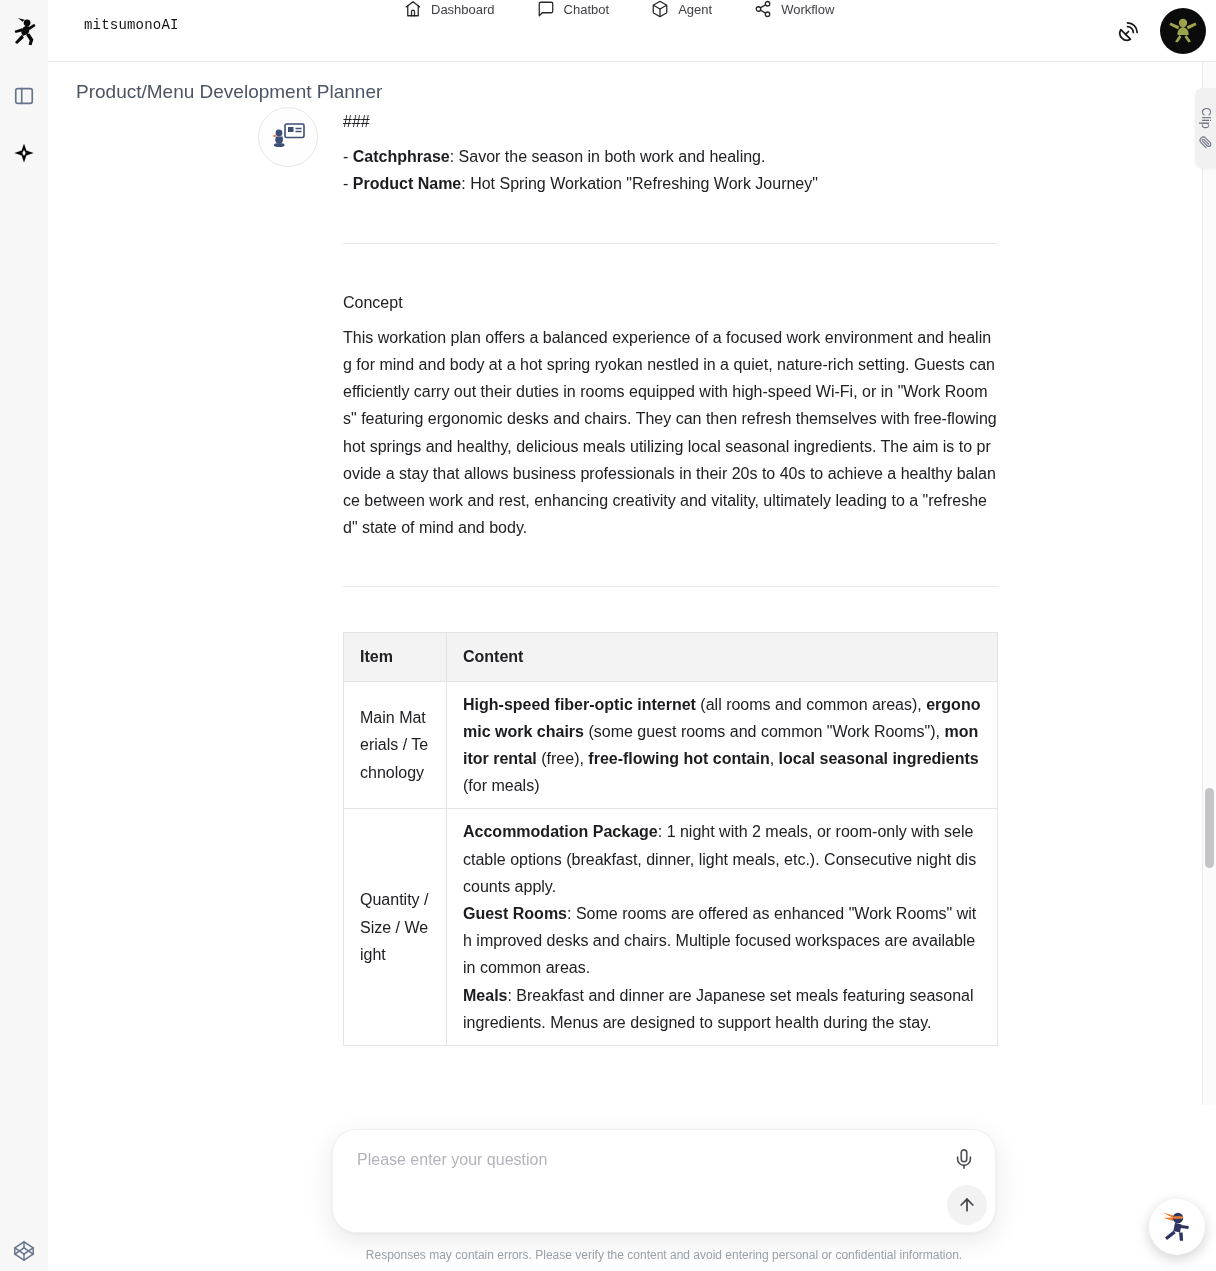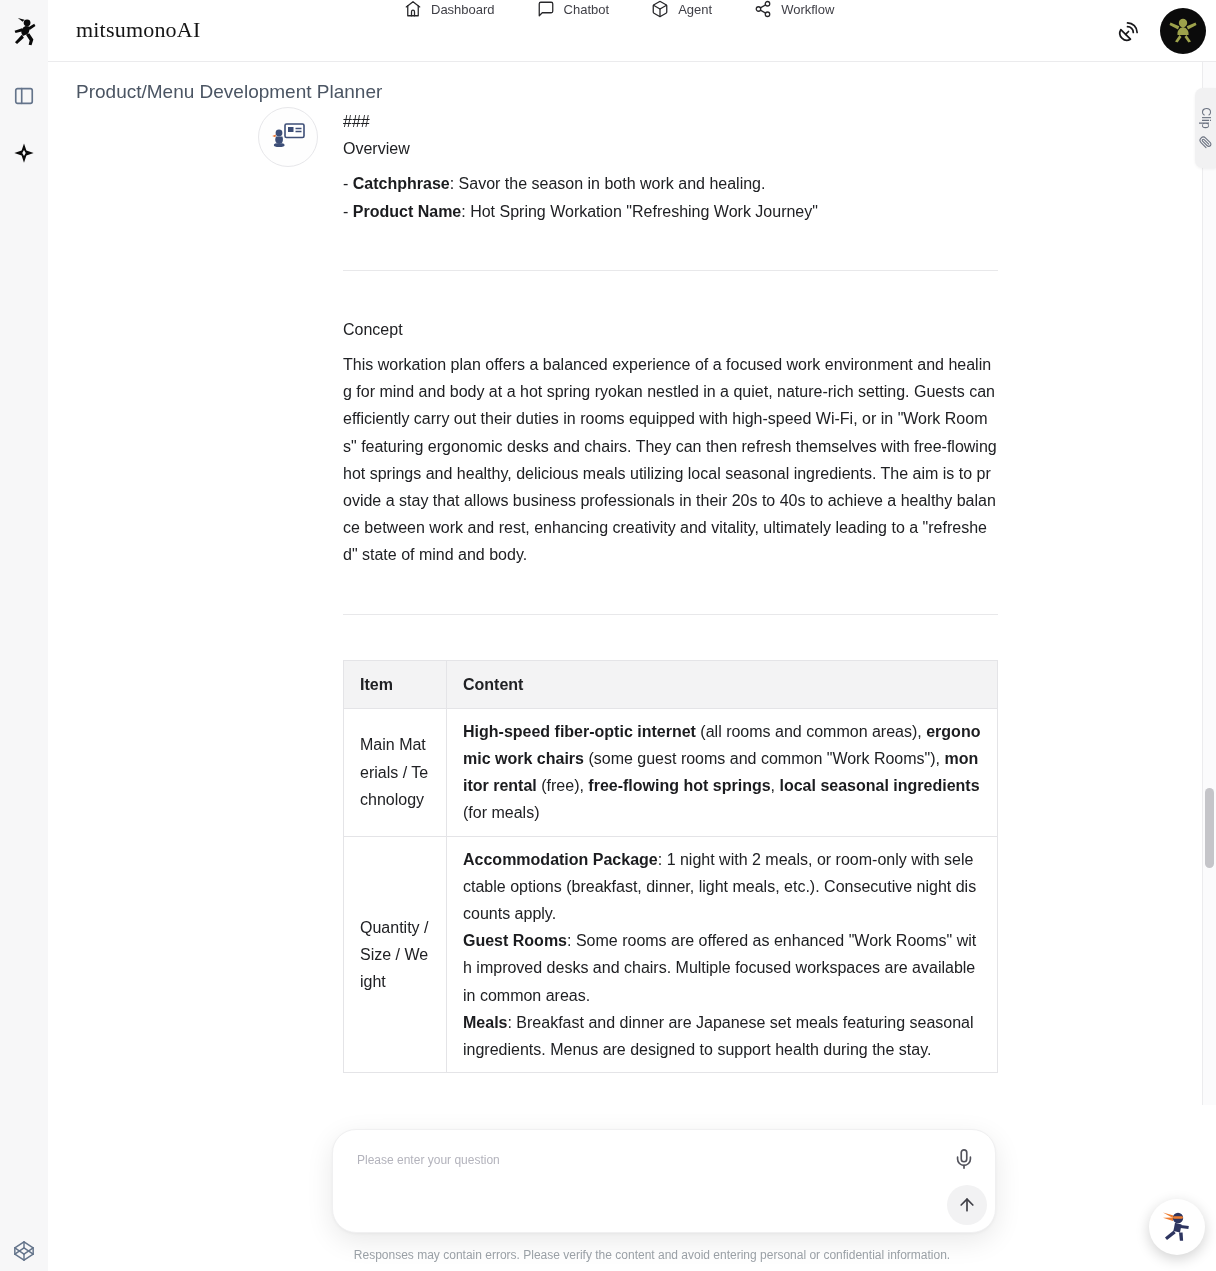--- a/index.html
+++ b/index.html
@@ -7,21 +7,21 @@
   .root { position:relative; width:1216px; height:1271px; overflow:hidden; background:#fff; }
 
   
   .sidebar { position:absolute; left:0; top:0; width:48px; height:100%; background:#f7f7f8; z-index:30; }
   .logo-mark { position:absolute; left:0; top:14px; width:48px; height:36px; display:flex; align-items:center; justify-content:center; cursor:pointer; }
   .side-btn { position:absolute; left:0; width:48px; height:36px; display:flex; align-items:center; justify-content:center; background:none; border:none; cursor:pointer; }
   .side-btn.b1 { top:78px; } .side-btn.b2 { top:135px; } .side-btn.b3 { top:1233px; }
 
   
   .header { position:absolute; left:48px; top:0; width:1168px; height:62px; background:#fff; border-bottom:1px solid #ebebed; z-index:20; }
-  .brand { position:absolute; left:28px; top:17px; font-family:Liberation Serif, serif; font-size:22px; color:#141414; letter-spacing:.2px; cursor:pointer; }
+  .brand { position:absolute; left:36px; top:17px; font-family:Liberation Mono, monospace; font-size:14px; color:#141414; letter-spacing:.2px; cursor:pointer; }
   .nav { position:absolute; left:356px; top:0; height:62px; display:flex; align-items:flex-start; gap:42px; }
   .nav-item { display:flex; align-items:center; gap:9px; font-size:13px; color:#3f3f46; cursor:pointer; white-space:nowrap; }
   .nav-item svg { display:block; }
   .header-right { position:absolute; right:10px; top:0; height:62px; display:flex; align-items:center; gap:20px; }
   .icon-btn { background:none; border:none; cursor:pointer; display:flex; align-items:center; justify-content:center; }
   .user-avatar { width:46px; height:46px; border-radius:50%; background:#0b0b0b; display:flex; align-items:center; justify-content:center; cursor:pointer; overflow:hidden; }
 
   
   .breadcrumb { position:absolute; left:76px; top:81px; font-size:19px; color:#4b5563; z-index:5; }
 
@@ -33,25 +33,25 @@
   .md-hr { border:none; border-top:1px solid #e8e8ea; margin:45px 0; }
   .md-table { border-collapse:collapse; width:655px; margin-top:18px; }
   .md-table th, .md-table td { border:1px solid #e4e4e7; padding:9px 16px; vertical-align:middle; text-align:left; font-size:16px; line-height:27.2px; }
   .md-table th { background:#f3f3f4; font-weight:bold; padding:10px 16px; }
   .md-table .col-item { width:103px; }
   .cell-p { margin:0; }
   strong { font-weight:bold; color:#1b1c1f; }
 
   
   .composer { position:absolute; left:332px; top:1129px; width:664px; height:104px; background:#fff; border:1px solid #f0f0f1; border-radius:24px; box-shadow:0 8px 28px rgba(0,0,0,.09), 0 1px 3px rgba(0,0,0,.04); z-index:40; }
-  .composer input { position:absolute; left:24px; top:14px; width:570px; height:32px; border:none; outline:none; font-size:12px; color:#202124; background:transparent; font-family:inherit; }
+  .composer input { position:absolute; left:24px; top:14px; width:570px; height:32px; border:none; outline:none; font-size:16px; color:#202124; background:transparent; font-family:inherit; }
   .composer input::placeholder { color:#b3b3bc; }
   .mic-btn { position:absolute; right:16px; top:14px; width:30px; height:30px; background:none; border:none; cursor:pointer; display:flex; align-items:center; justify-content:center; }
   .send-btn { position:absolute; right:8px; bottom:7px; width:40px; height:40px; border-radius:50%; background:#f2f2f3; border:none; cursor:pointer; display:flex; align-items:center; justify-content:center; }
-  .disclaimer { position:absolute; left:320px; top:1248px; width:664px; text-align:center; font-size:12px; color:#9aa0a6; z-index:40; }
+  .disclaimer { position:absolute; left:332px; top:1248px; width:664px; text-align:center; font-size:12px; color:#9aa0a6; z-index:40; }
 
   
   .scroll-track { position:absolute; right:0; top:62px; width:14px; height:1043px; background:#fbfbfc; border-left:1px solid #ececee; z-index:25; }
   .scroll-thumb { position:absolute; right:2px; top:726px; width:9px; height:80px; border-radius:4.5px; background:#c5c5c9; cursor:pointer; }
   .clip-tab { position:absolute; right:0; top:88px; width:21px; height:80px; background:#f1f1f2; border-radius:8px 0 0 8px; overflow:hidden; cursor:pointer; z-index:26; box-shadow:0 1px 3px rgba(0,0,0,.06); }
   .clip-inner { position:absolute; left:-29px; top:29px; width:80px; height:22px; display:flex; align-items:center; justify-content:center; gap:7px; transform:rotate(90deg); color:#6b7280; font-size:12.5px; }
 
   
   .mascot { position:absolute; left:1149px; top:1199px; width:56px; height:56px; border-radius:50%; background:#fff; box-shadow:0 4px 14px rgba(0,0,0,.18); border:none; cursor:pointer; display:flex; align-items:center; justify-content:center; z-index:50; }
 </style>
@@ -166,39 +166,38 @@
       <path d="M7 13.5 l-3.8 1.6 3.2 1.2 z" fill="#e8702a"></path>
       <circle cx="10" cy="12" r="3.4" fill="#3d4e77"></circle>
       <path d="M7 15.5 q-1.8 4.5 0.8 6.8 h5 q2 -3 0.6 -6.8 z" fill="#3d4e77"></path>
       <ellipse cx="10.2" cy="24" rx="5.4" ry="2" fill="#3d4e77"></ellipse>
     </svg>
   </div>
 
   <div class="msg-content">
     <div class="blk">
       <div class="line">###</div>
-      <div class="line">Overview</div>
     </div>
     <p class="line">- <strong>Catchphrase</strong>: Savor the season in both work and healing.</p>
     <p class="line">- <strong>Product Name</strong>: Hot Spring Workation "Refreshing Work Journey"</p>
     <hr class="md-hr">
     <p class="blk">Concept</p>
     <p class="line">This workation plan offers a balanced experience of a focused work environment and healing for mind and body at a hot spring ryokan nestled in a quiet, nature-rich setting. Guests can efficiently carry out their duties in rooms equipped with high-speed Wi-Fi, or in "Work Rooms" featuring ergonomic desks and chairs. They can then refresh themselves with free-flowing hot springs and healthy, delicious meals utilizing local seasonal ingredients. The aim is to provide a stay that allows business professionals in their 20s to 40s to achieve a healthy balance between work and rest, enhancing creativity and vitality, ultimately leading to a "refreshed" state of mind and body.</p>
     <hr class="md-hr">
     <table class="md-table">
       <thead>
         <tr>
           <th class="col-item">Item</th>
           <th>Content</th>
         </tr>
       </thead>
       <tbody>
         <tr>
           <td class="col-item">Main Materials / Technology</td>
-          <td><strong>High-speed fiber-optic internet</strong> (all rooms and common areas), <strong>ergonomic work chairs</strong> (some guest rooms and common "Work Rooms"), <strong>monitor rental</strong> (free), <strong>free-flowing hot springs</strong>, <strong>local seasonal ingredients</strong> (for meals)</td>
+          <td><strong>High-speed fiber-optic internet</strong> (all rooms and common areas), <strong>ergonomic work chairs</strong> (some guest rooms and common "Work Rooms"), <strong>monitor rental</strong> (free), <strong>free-flowing hot contain</strong>, <strong>local seasonal ingredients</strong> (for meals)</td>
         </tr>
         <tr>
           <td class="col-item">Quantity / Size / Weight</td>
           <td>
               <div class="cell-p"><strong>Accommodation Package</strong>: 1 night with 2 meals, or room-only with selectable options (breakfast, dinner, light meals, etc.). Consecutive night discounts apply.</div>
               <div class="cell-p"><strong>Guest Rooms</strong>: Some rooms are offered as enhanced "Work Rooms" with improved desks and chairs. Multiple focused workspaces are available in common areas.</div>
               <div class="cell-p"><strong>Meals</strong>: Breakfast and dinner are Japanese set meals featuring seasonal ingredients. Menus are designed to support health during the stay.</div>
             </td>
         </tr>
       </tbody>

